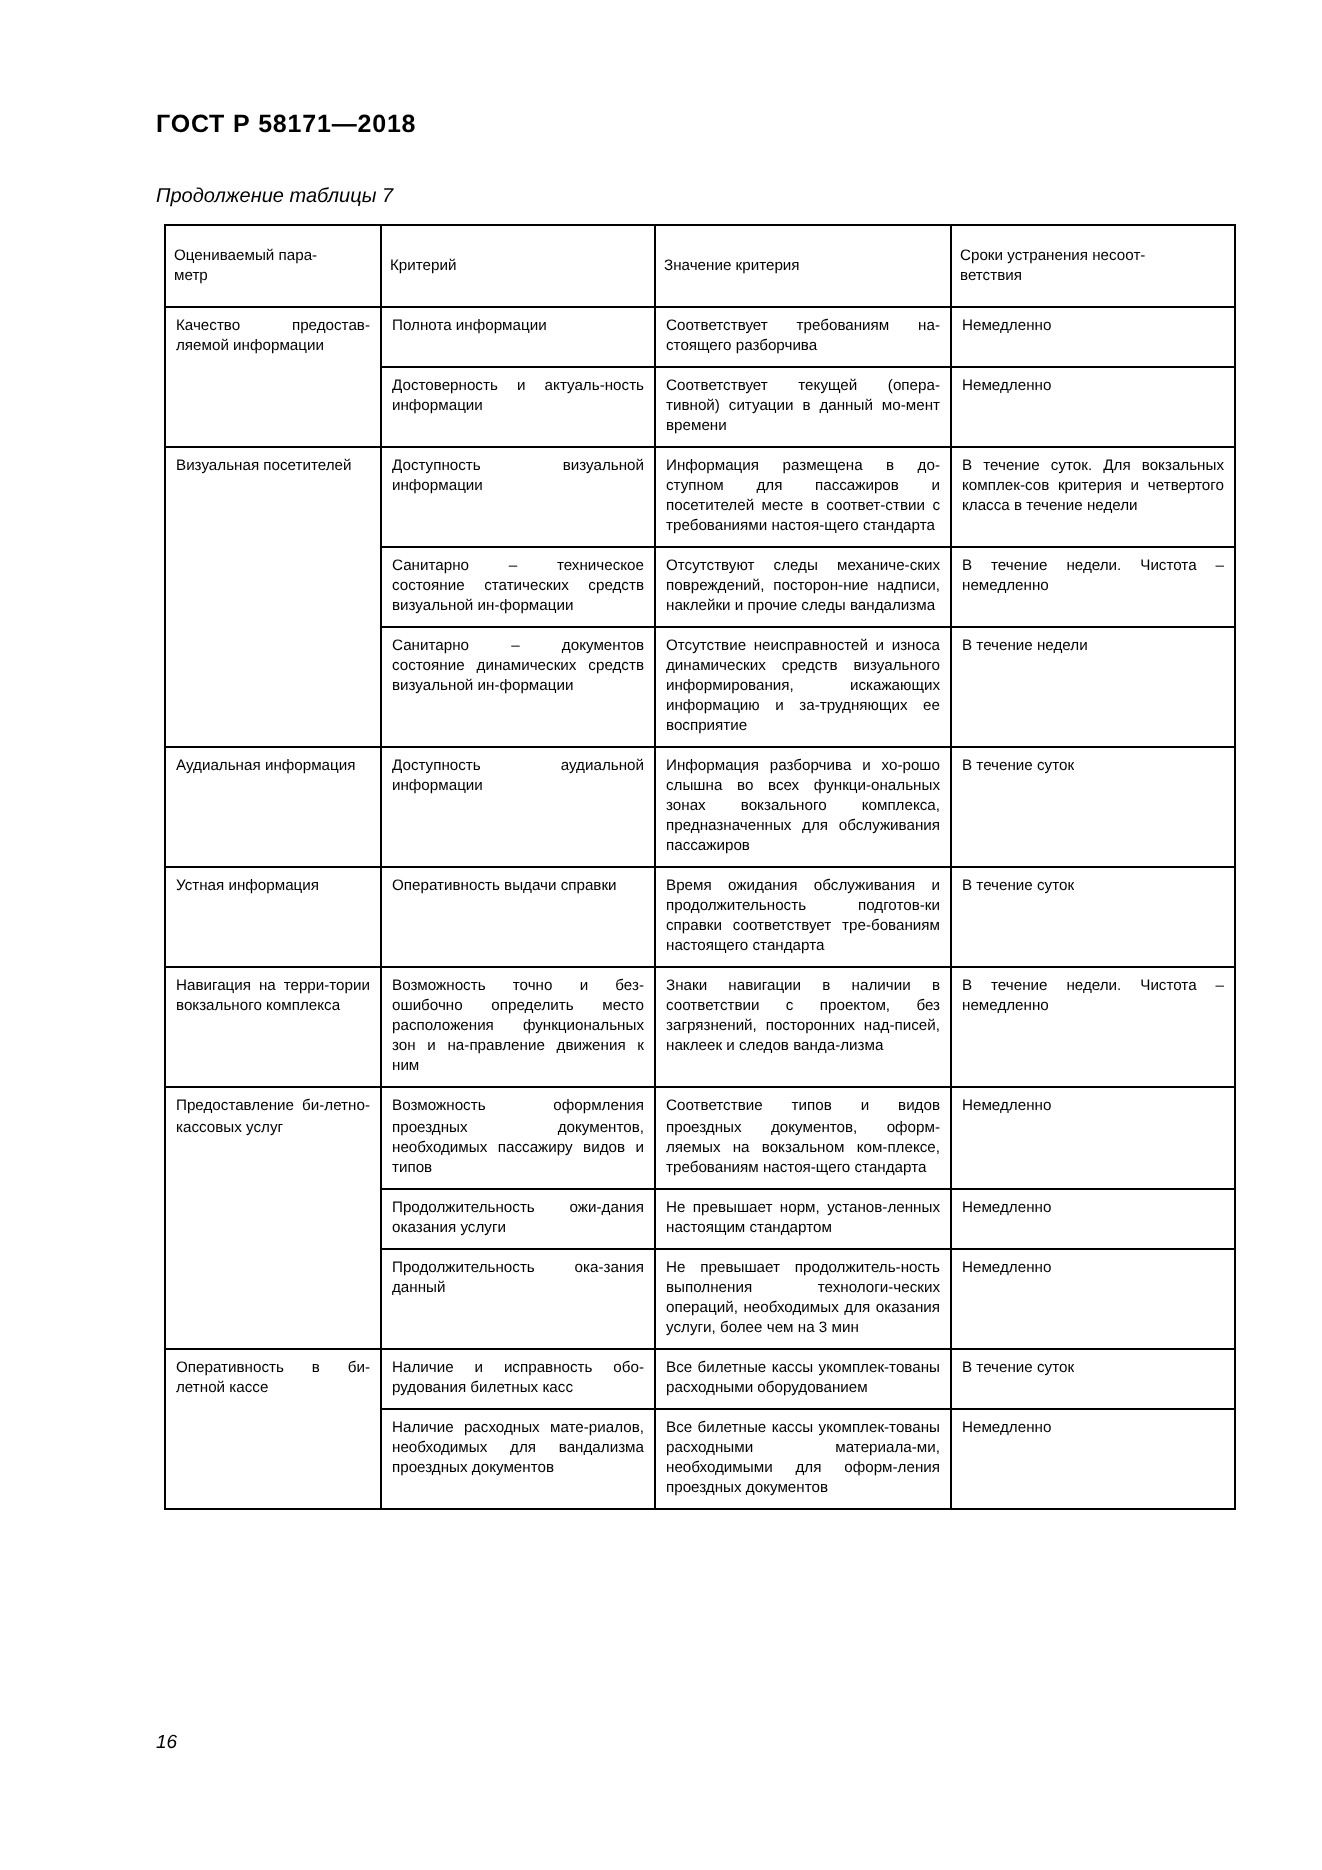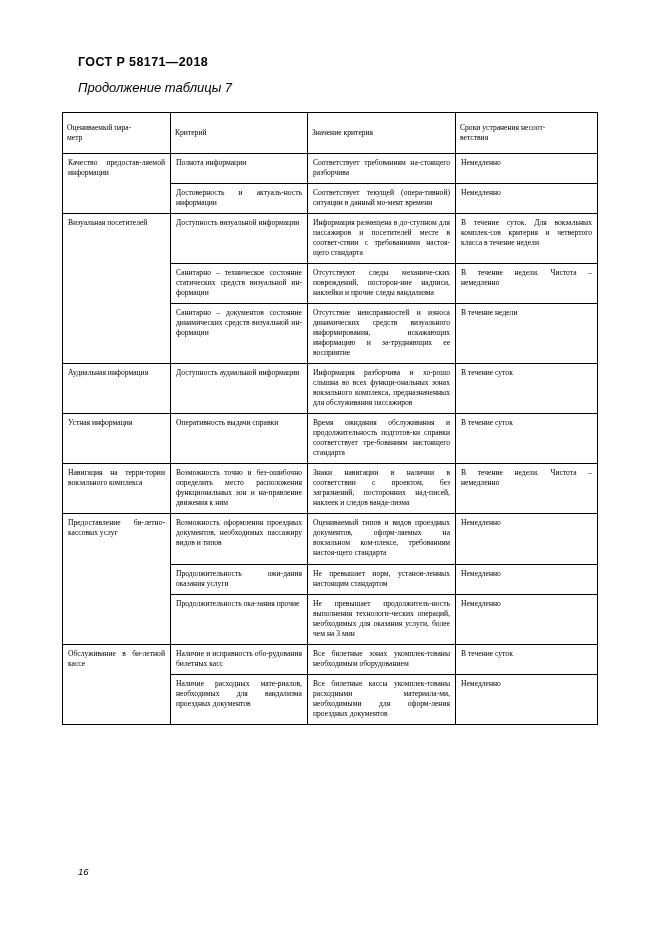--- a/index.html
+++ b/index.html
@@ -25,33 +25,32 @@
     position: absolute;
     top: 55px;
     left: 78px;
     font-size: 12.5px;
     font-weight: bold;
     letter-spacing: 0.4px;
     white-space: nowrap;
   }
   .table-caption {
     position: absolute;
-    top: 80px;
+    top: 93px;
     left: 78px;
-    font-size: 13px;
+    font-size: 10px;
     font-style: italic;
   }
   table.main {
     position: absolute;
     top: 112px;
-    left: 62px;
+    left: 82px;
     width: 535px;
     border-collapse: collapse;
     table-layout: fixed;
-    font-family: Liberation Serif, serif;
   }
   table.main col.c1 { width: 108px; }
   table.main col.c2 { width: 137px; }
   table.main col.c3 { width: 148px; }
   table.main col.c4 { width: 142px; }
   table.main th, table.main td {
     border: 1px solid #000000;
     vertical-align: top;
     padding: 4px 5px 5px 5px;
     font-size: 7.6px;
@@ -170,40 +169,40 @@
       <tr>
         <td class="col1">Навигация на терри-тории вокзального комплекса</td>
         <td>Возможность точно и без-ошибочно определить место расположения функциональных зон и на-правление движения к ним</td>
         <td>Знаки навигации в наличии в соответствии с проектом, без загрязнений, посторонних над-писей, наклеек и следов ванда-лизма</td>
         <td class="cell-center">В течение недели. Чистота – немедленно</td>
       </tr>
 
       <tr>
         <td class="col1" rowspan="3">Предоставление би-летно-кассовых услуг</td>
         <td>Возможность оформления проездных документов, необходимых пассажиру видов и типов</td>
-        <td>Оцениваемый типов и видов проездных документов, оформ-ляемых на вокзальном ком-плексе, требованиям настоя-щего стандарта</td>
+        <td>Соответствие типов и видов проездных документов, оформ-ляемых на вокзальном ком-плексе, требованиям настоя-щего стандарта</td>
         <td class="cell-center">Немедленно</td>
       </tr>
 
       <tr>
         <td>Продолжительность ожи-дания оказания услуги</td>
         <td>Не превышает норм, установ-ленных настоящим стандартом</td>
         <td class="cell-center">Немедленно</td>
       </tr>
 
       <tr>
-        <td>Продолжительность ока-зания прочие</td>
+        <td>Продолжительность ока-зания данный</td>
         <td>Не превышает продолжитель-ность выполнения технологи-ческих операций, необходимых для оказания услуги, более чем на 3 мин</td>
         <td class="cell-center">Немедленно</td>
       </tr>
 
       <tr>
-        <td class="col1" rowspan="2">Обслуживание в би-летной кассе</td>
+        <td class="col1" rowspan="2">Оперативность в би-летной кассе</td>
         <td>Наличие и исправность обо-рудования билетных касс</td>
-        <td>Все билетные зонах укомплек-тованы необходимым оборудованием</td>
+        <td>Все билетные кассы укомплек-тованы расходными оборудованием</td>
         <td class="cell-center">В течение суток</td>
       </tr>
 
       <tr>
         <td>Наличие расходных мате-риалов, необходимых для вандализма проездных документов</td>
         <td>Все билетные кассы укомплек-тованы расходными материала-ми, необходимыми для оформ-ления проездных документов</td>
         <td class="cell-center">Немедленно</td>
       </tr>
 
     </tbody>

